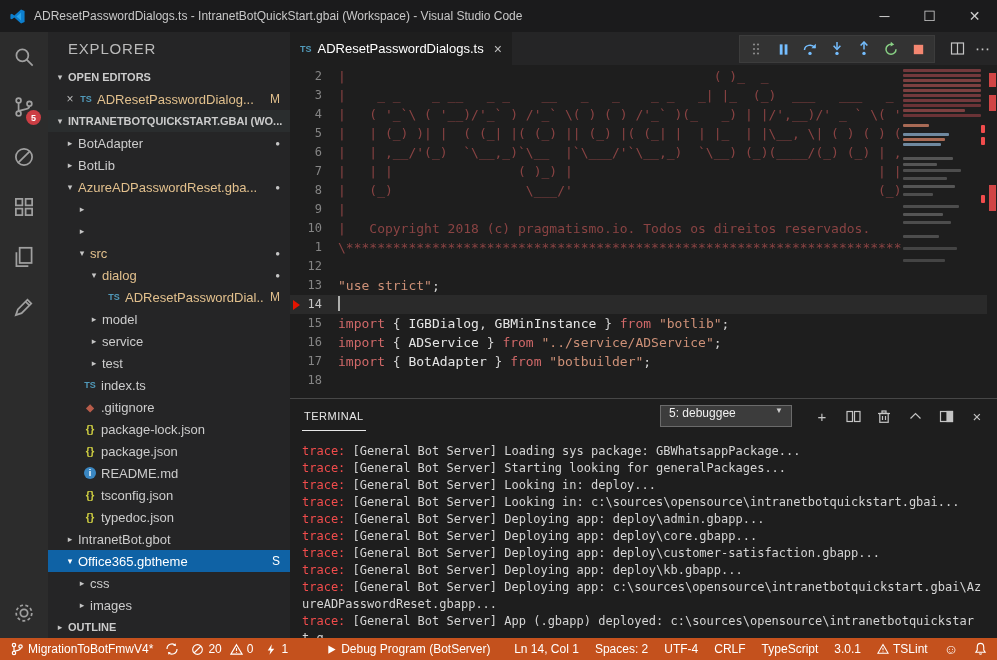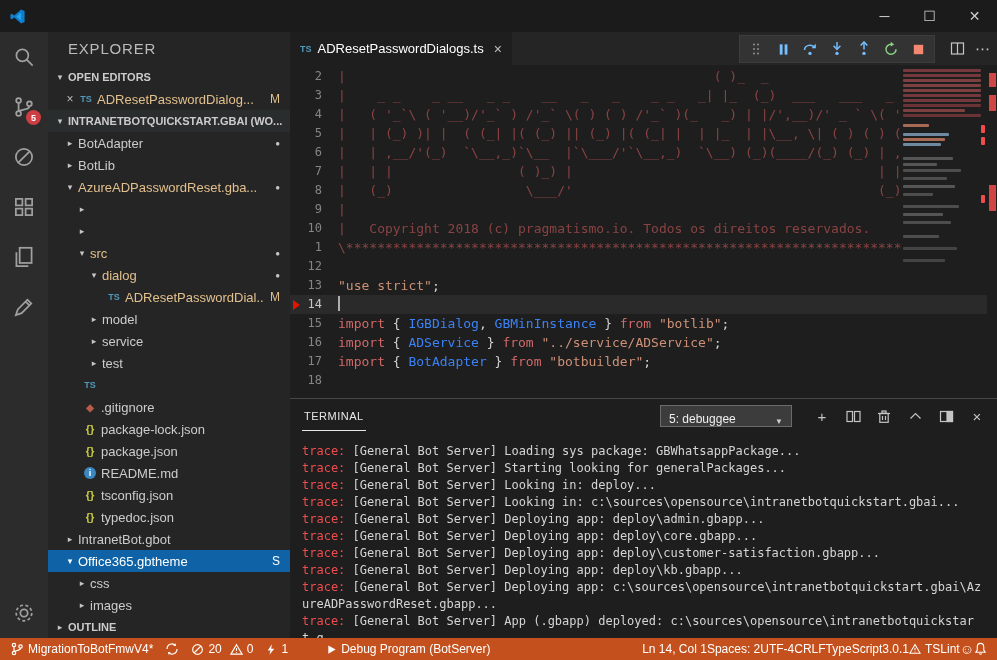--- a/index.html
+++ b/index.html
@@ -62,59 +62,60 @@
 
   .editor{height:333px;position:relative;overflow:hidden;background:#1e1e1e;padding-top:2px;flex:none}
   .code-line{display:flex;height:19px;line-height:19px;font-family:"DejaVu Sans Mono","Liberation Mono",monospace;font-size:13px;white-space:pre;position:relative}
   .code-line .ln{width:48px;text-align:right;padding-right:16px;color:#858585;flex:none;font-size:12px}
   .code-line .lc{white-space:pre}
   .code-line.current{background:rgba(255,255,255,.055)}
   .code-line.current .ln{color:#c6c6c6}
   .gutter-mark{position:absolute;left:3px;top:5px;width:0;height:0;border-left:7px solid #e51400;border-top:5px solid transparent;border-bottom:5px solid transparent}
   .caret{display:inline-block;width:2px;height:15px;background:#aeafad;vertical-align:-2px;animation:blink 1s step-end infinite}
   @keyframes blink{50%{opacity:0}}
-  .tk-art{color:#8a4343}.tk-str{color:#ce9178}.tk-kw{color:#d16969}.tk-id{color:#3b82f6}.tk-fg{color:#d4d4d4}
+  .tk-art{color:#8a4343}.tk-str{color:#ce9178}.tk-kw{color:#d16969}.tk-id{color:#e5e5e5}.tk-fg{color:#d4d4d4}
   .tk-red{color:#f14c4c}
 
   .minimap{position:absolute;top:0;right:10px;width:86px;height:230px;background:#1e1e1e;z-index:4}
   .mm{position:absolute;height:3px;border-radius:1px}
   .overview{position:absolute;top:0;right:0;width:10px;height:100%;background:#1e1e1e;z-index:4}
   .ov-mark{position:absolute;right:1px;width:7px;background:#f14c4c;opacity:.85}
 
   
   .panel{flex:1;display:flex;flex-direction:column;border-top:1px solid #474747;min-height:0;background:#1e1e1e}
   .panel-header{height:34px;display:flex;align-items:center;padding:0 12px;flex:none}
   .panel-tab{font-size:11px;color:#e7e7e7;border-bottom:1px solid #e7e7e7;padding:9px 2px 8px;letter-spacing:.5px}
   .panel-spacer{flex:1}
-  .term-select{width:132px;height:22px;background:#3c3c3c;border:1px solid #6b6b6b;display:flex;align-items:flex-end;padding:0 8px;font-size:12px;color:#f0f0f0;margin-right:22px}
+  .term-select{width:132px;height:22px;background:#3c3c3c;border:1px solid #6b6b6b;display:flex;align-items:flex-start;padding:0 8px;font-size:12px;color:#f0f0f0;margin-right:22px}
   .term-select .val{flex:1;white-space:nowrap;overflow:hidden}
   .dd-arrow{font-size:8px;color:#ccc}
   .panel-actions{display:flex;align-items:center;gap:15px;color:#c5c5c5}
   .p-icon{display:flex;align-items:center;justify-content:center;width:16px;height:16px;font-size:15px}
   .p-icon svg{stroke:#c5c5c5;fill:none;stroke-width:1.2}
   .terminal{flex:1;overflow:hidden;padding:10px 10px 0 12px;font-family:"DejaVu Sans Mono","Liberation Mono",monospace;font-size:12px;line-height:17px;color:#ccc}
   .tline{white-space:pre-wrap;word-break:break-all}
 
   
   .statusbar{height:22px;background:var(--statusbar,#c4511d);display:flex;align-items:center;padding:0 10px;font-size:12px;color:#fff;gap:12px;flex:none;white-space:nowrap}
   .sb-item{display:flex;align-items:center;gap:4px}
   .sb-item svg{stroke:#fff;fill:none;stroke-width:1.2}
-  .sb-right{margin-left:auto;display:flex;align-items:center;gap:0}
+  .sb-right{margin-left:auto;display:flex;align-items:center;gap:16px}
   .sb-debug{margin-left:26px}
 </style>
 </head>
 <body>
 
 <div class="window">
 
   <div class="titlebar">
     <svg class="vsc-logo" viewBox="0 0 24 24">
       <path fill="#0d7fce" d="M17 2l5 2.2v15.6L17 22l-9.5-8.7L4 16l-2-1v-6l2-1 3.5 2.7L17 2z"></path>
       <path fill="#2aa2e8" d="M17 6.5v11L10.5 12 17 6.5z"></path>
     </svg>
+    <span class="title-text">ADResetPasswordDialogs.ts - IntranetBotQuickStart.gbai (Workspace) - Visual Studio Code</span>
     <div class="win-controls">
       <span class="win-btn">─</span>
       <span class="win-btn">☐</span>
       <span class="win-btn">✕</span>
     </div>
   </div>
 
   <div class="body">
 
     <div class="activitybar">
@@ -231,20 +232,21 @@
         <span class="twist">▸</span>
         <span class="label">service</span>
       </div>
       <div class="row i2">
         <span class="twist">▸</span>
         <span class="label">test</span>
       </div>
       <div class="row i1">
         <span class="sp8"></span>
         <span class="ficon ts">TS</span>
+        <span class="label">index.ts</span>
       </div>
       <div class="row i1">
         <span class="sp8"></span>
         <span class="ficon git">◆</span>
         <span class="label">.gitignore</span>
       </div>
       <div class="row i1">
         <span class="sp8"></span>
         <span class="ficon json">{}</span>
         <span class="label">package-lock.json</span>

